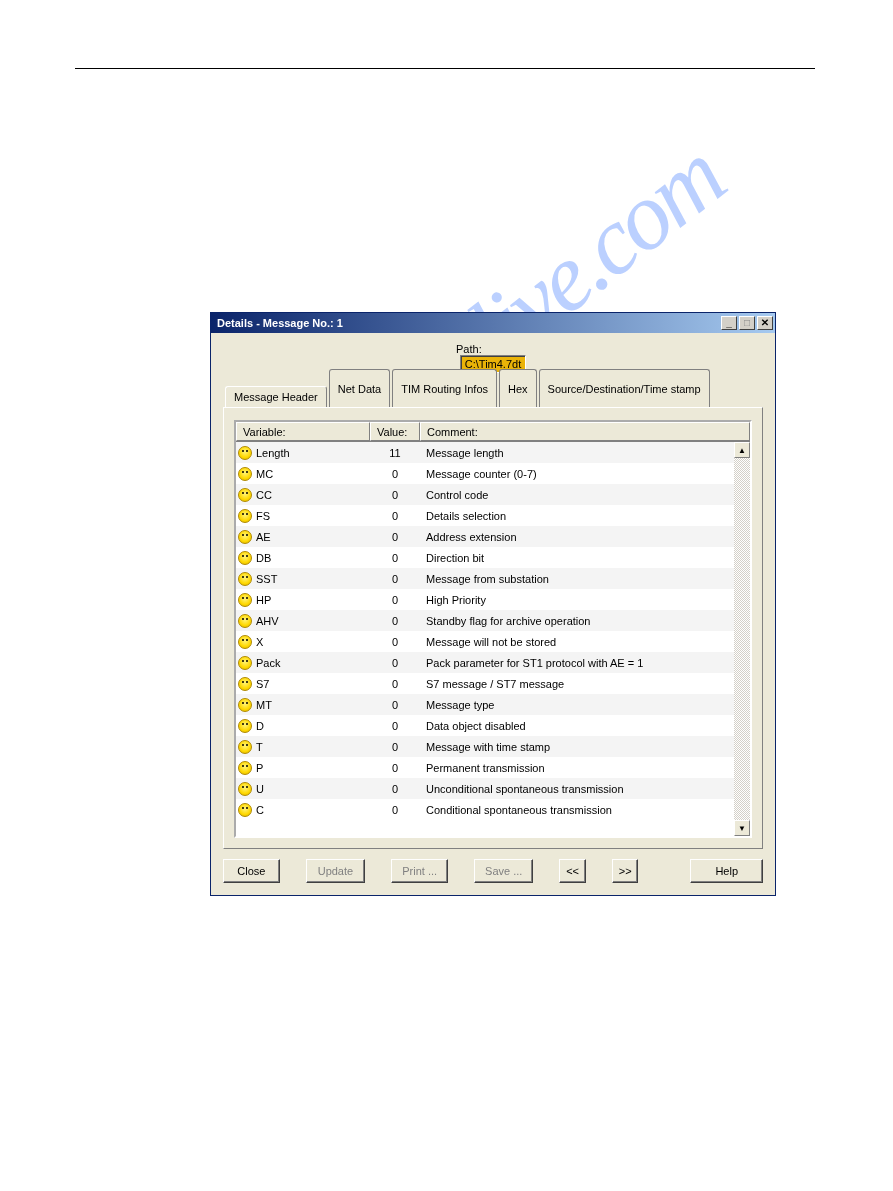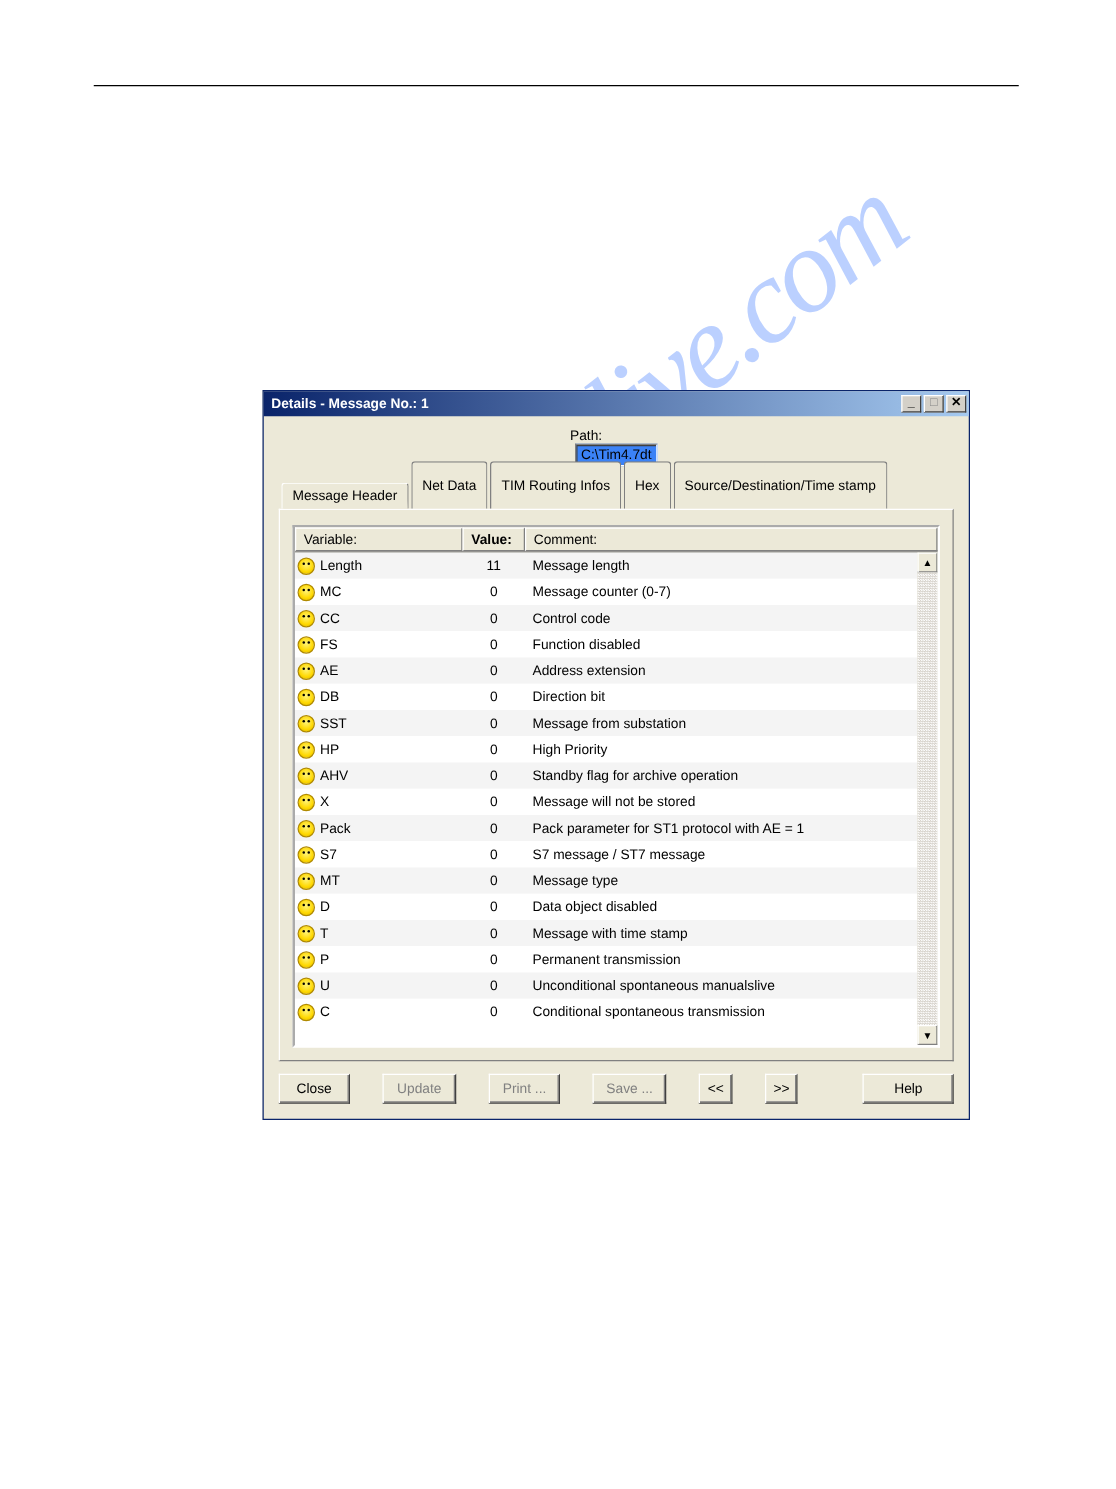--- a/index.html
+++ b/index.html
@@ -59,21 +59,21 @@
   .pathrow {
     display: flex;
     align-items: center;
     margin-bottom: 12px;
     flex-direction: column;
   }
   .pathrow .lbl { width: 74px; }
   .pathrow .field {
     flex: 1;
     height: 20px;
-    background: #3b82f6;
+    background: #eab308;
     border: 1px solid #808080;
     border-right-color: #fff;
     border-bottom-color: #fff;
     box-shadow: inset 1px 1px 0 #404040;
     padding: 2px 4px;
     display: flex; align-items: center;
   }
   .tabstrip {
     display: flex;
     align-items: flex-end;
@@ -123,21 +123,21 @@
   }
   .lv-col {
     border: 1px solid #fff;
     border-right-color: #808080;
     border-bottom-color: #808080;
     padding: 2px 6px;
     display: flex; align-items: center;
     overflow: hidden; white-space: nowrap;
   }
   .col-var { width: 134px; }
-  .col-val { width: 50px; font-weight: bold; }
+  .col-val { width: 50px; }
   .col-com { flex: 1; }
   .lv-body {
     flex: 1;
     overflow: hidden;
     position: relative;
   }
   .lv-rows {
     position: absolute;
     left: 0; top: 0;
     width: calc(100% - 16px);
@@ -288,21 +288,21 @@
                 </div>
                 <div class="c2">0</div>
                 <div class="c3">Control code</div>
               </div>
               <div class="lv-row">
                 <div class="c1">
                   <span class="smiley"></span>
                   <span>FS</span>
                 </div>
                 <div class="c2">0</div>
-                <div class="c3">Function disabled</div>
+                <div class="c3">Details selection</div>
               </div>
               <div class="lv-row">
                 <div class="c1">
                   <span class="smiley"></span>
                   <span>AE</span>
                 </div>
                 <div class="c2">0</div>
                 <div class="c3">Address extension</div>
               </div>
               <div class="lv-row">
@@ -392,21 +392,21 @@
                 </div>
                 <div class="c2">0</div>
                 <div class="c3">Permanent transmission</div>
               </div>
               <div class="lv-row">
                 <div class="c1">
                   <span class="smiley"></span>
                   <span>U</span>
                 </div>
                 <div class="c2">0</div>
-                <div class="c3">Unconditional spontaneous manualslive</div>
+                <div class="c3">Unconditional spontaneous transmission</div>
               </div>
               <div class="lv-row">
                 <div class="c1">
                   <span class="smiley"></span>
                   <span>C</span>
                 </div>
                 <div class="c2">0</div>
                 <div class="c3">Conditional spontaneous transmission</div>
               </div>
             </div>

